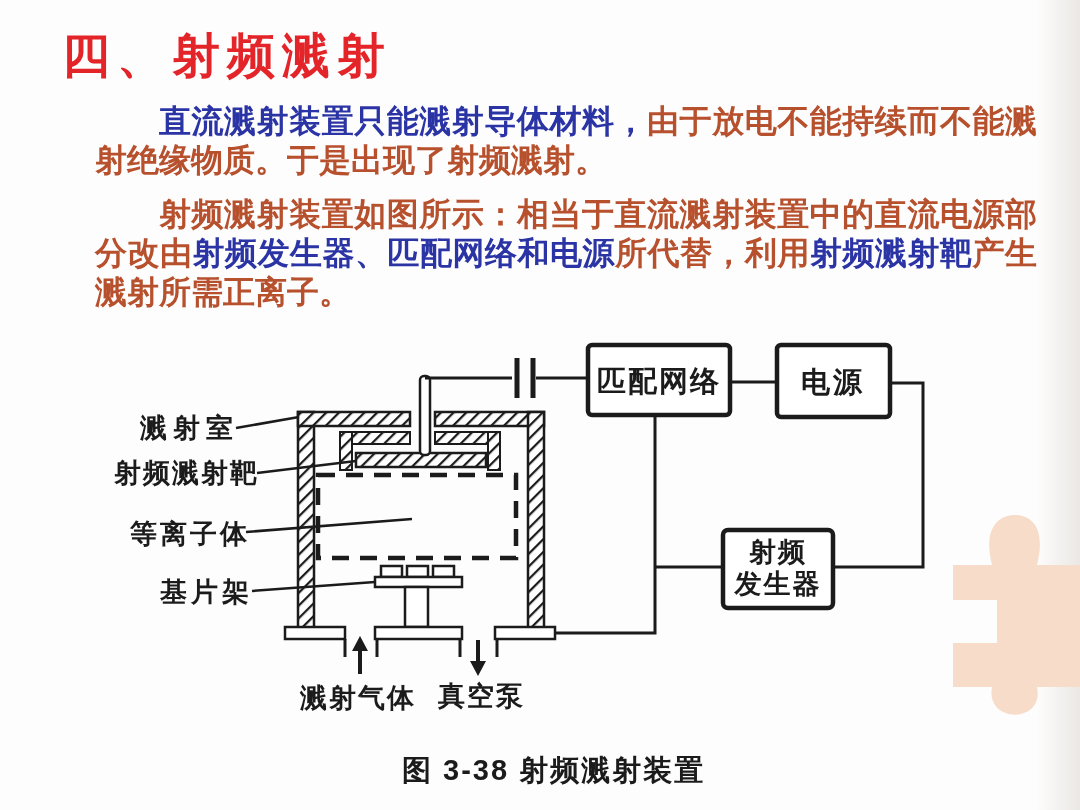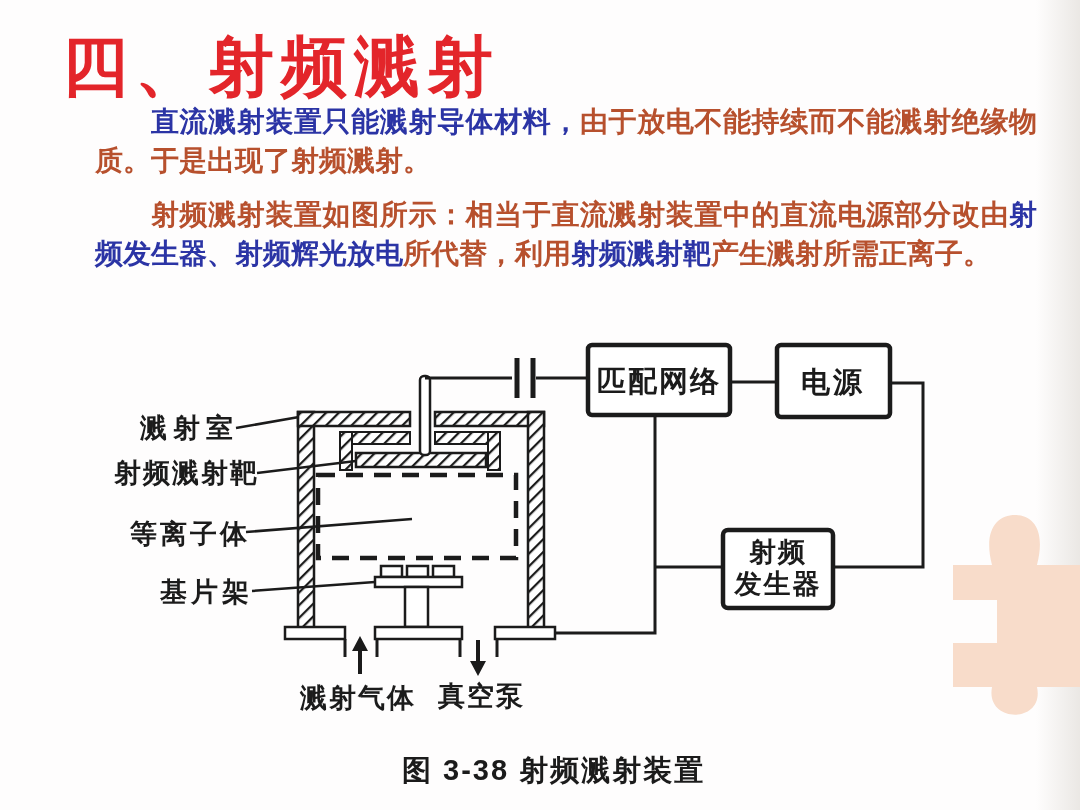--- a/index.html
+++ b/index.html
@@ -19,28 +19,28 @@
     overflow:hidden;
   }
   .slide{position:absolute;inset:0;background:#fefdfd;overflow:hidden;}
   .edge-strip{
     position:absolute;top:0;right:0;width:44px;height:810px;
     background:linear-gradient(to right, rgba(239,237,234,0), rgba(231,228,224,0.85));
     pointer-events:none;
   }
   .title{
     position:absolute;left:62px;top:30px;
-    font-size:66px;font-weight:700;line-height:1.1;
+    font-size:48px;font-weight:700;line-height:1.1;
     color:var(--title-red);
     letter-spacing:7px;
     white-space:nowrap;
   }
   .body-text{
     position:absolute;left:95px;top:102px;width:942px;
-    font-size:28px;font-weight:700;line-height:39px;
+    font-size:32px;font-weight:700;line-height:39px;
     text-align:justify;
   }
   .body-text p{text-indent:2em;}
   .body-text p + p{margin-top:15px;}
   .c-blue{color:var(--body-blue);}
   .c-red{color:var(--body-red);}
   svg.diagram{position:absolute;left:0;top:330px;width:1080px;height:480px;}
   svg.diagram text{
     font-family:"Liberation Sans","DejaVu Sans",sans-serif;
     font-weight:700;fill:var(--ink);
@@ -56,21 +56,21 @@
 
   <svg class="puzzle" viewBox="0 0 140 240" aria-hidden="true">
     <path d="M13 65 L52 65 C43 30 57 15 75 15 C93 15 106 30 97 65 L140 65 L140 187 L97 187
          C105 224 45 224 52 187 L13 187 L13 143 L57 143 L57 100 L13 100 Z" fill="var(--puzzle-peach)"></path>
   </svg>
 
   <h1 class="title">四、射频溅射</h1>
 
   <div class="body-text">
     <p><span class="c-blue">直流溅射装置只能溅射导体材料，</span><span class="c-red">由于放电不能持续而不能溅射绝缘物质。于是出现了射频溅射。</span></p>
-    <p><span class="c-red">射频溅射装置如图所示：相当于直流溅射装置中的直流电源部分改由</span><span class="c-blue">射频发生器、射频辉光放电</span><span class="c-red">所代替，利用</span><span class="c-blue">射频溅射靶</span><span class="c-red">产生溅射所需正离子。</span></p>
+    <p><span class="c-red">射频溅射装置如图所示：相当于直流溅射装置中的直流电源部分改由</span><span class="c-blue">射频发生器、匹配网络和电源</span><span class="c-red">所代替，利用</span><span class="c-blue">射频溅射靶</span><span class="c-red">产生溅射所需正离子。</span></p>
   </div>
 
   <svg class="diagram" viewBox="0 0 1080 480">
     <defs>
       <pattern id="hatch" patternUnits="userSpaceOnUse" width="9" height="9" patternTransform="rotate(45)">
         <rect width="9" height="9" fill="#ffffff"></rect>
         <line x1="0" y1="0" x2="0" y2="9" stroke="#1b1b1b" stroke-width="4.5"></line>
       </pattern>
     </defs>
 

